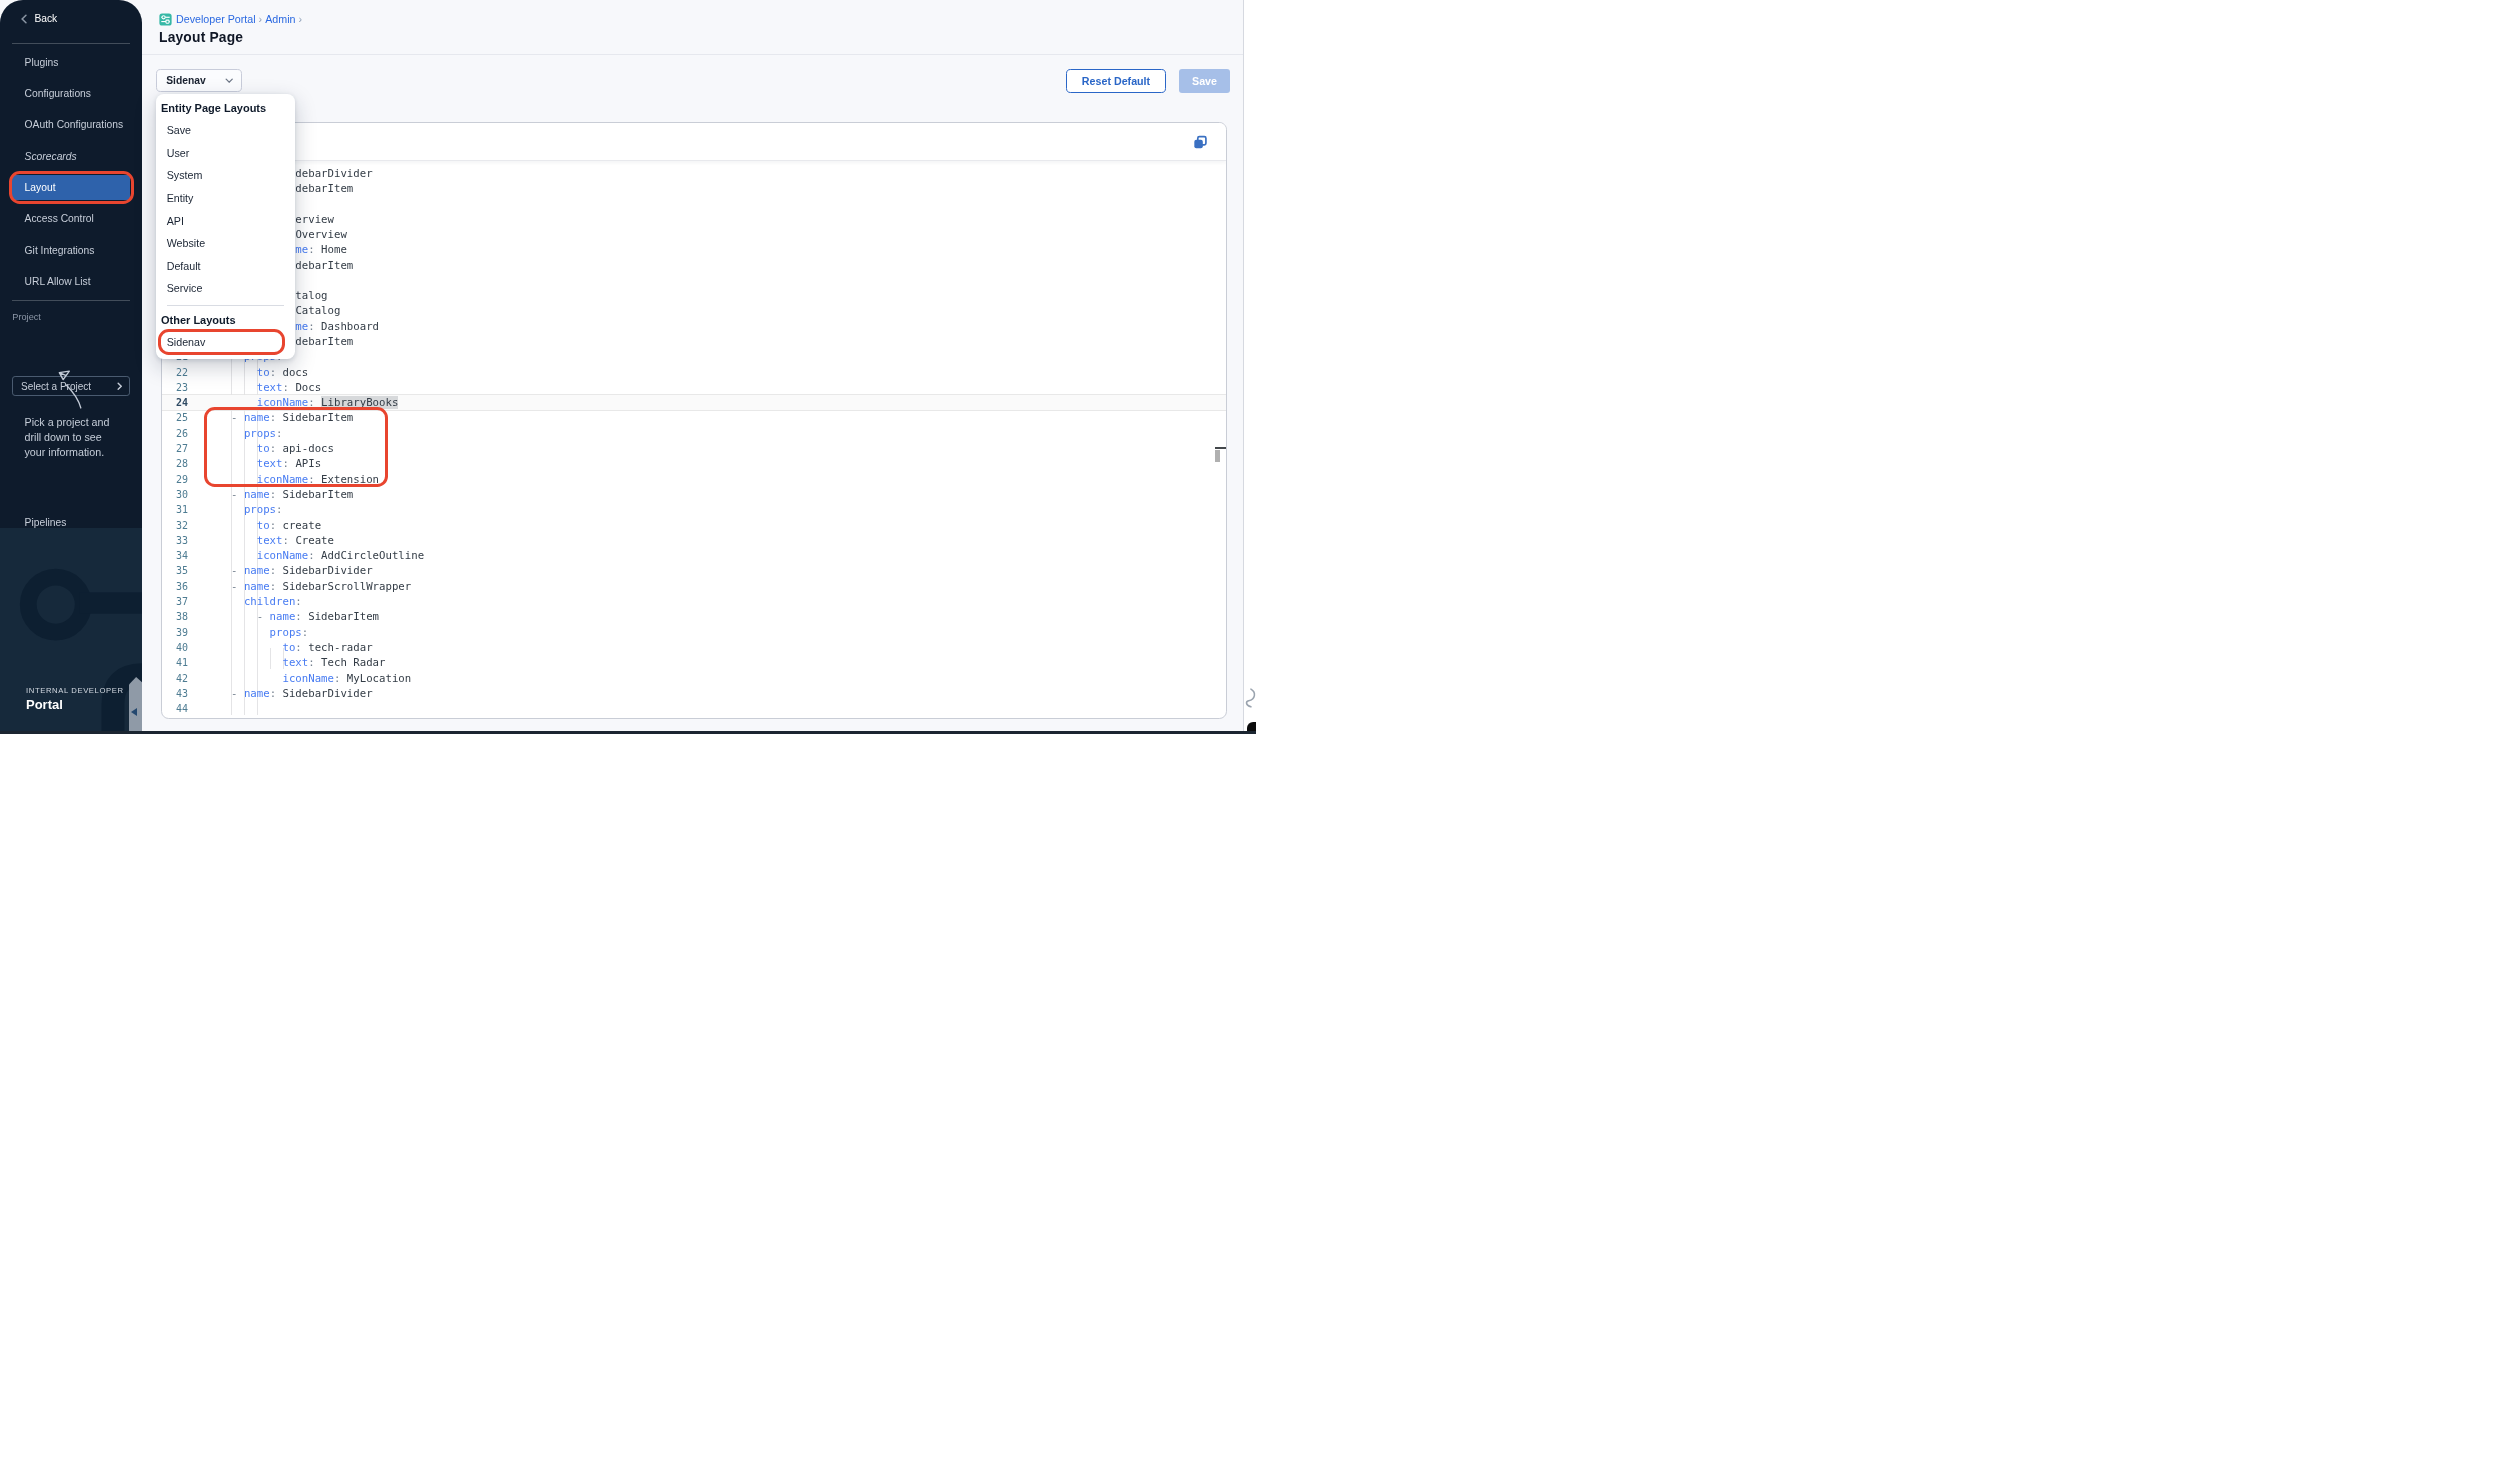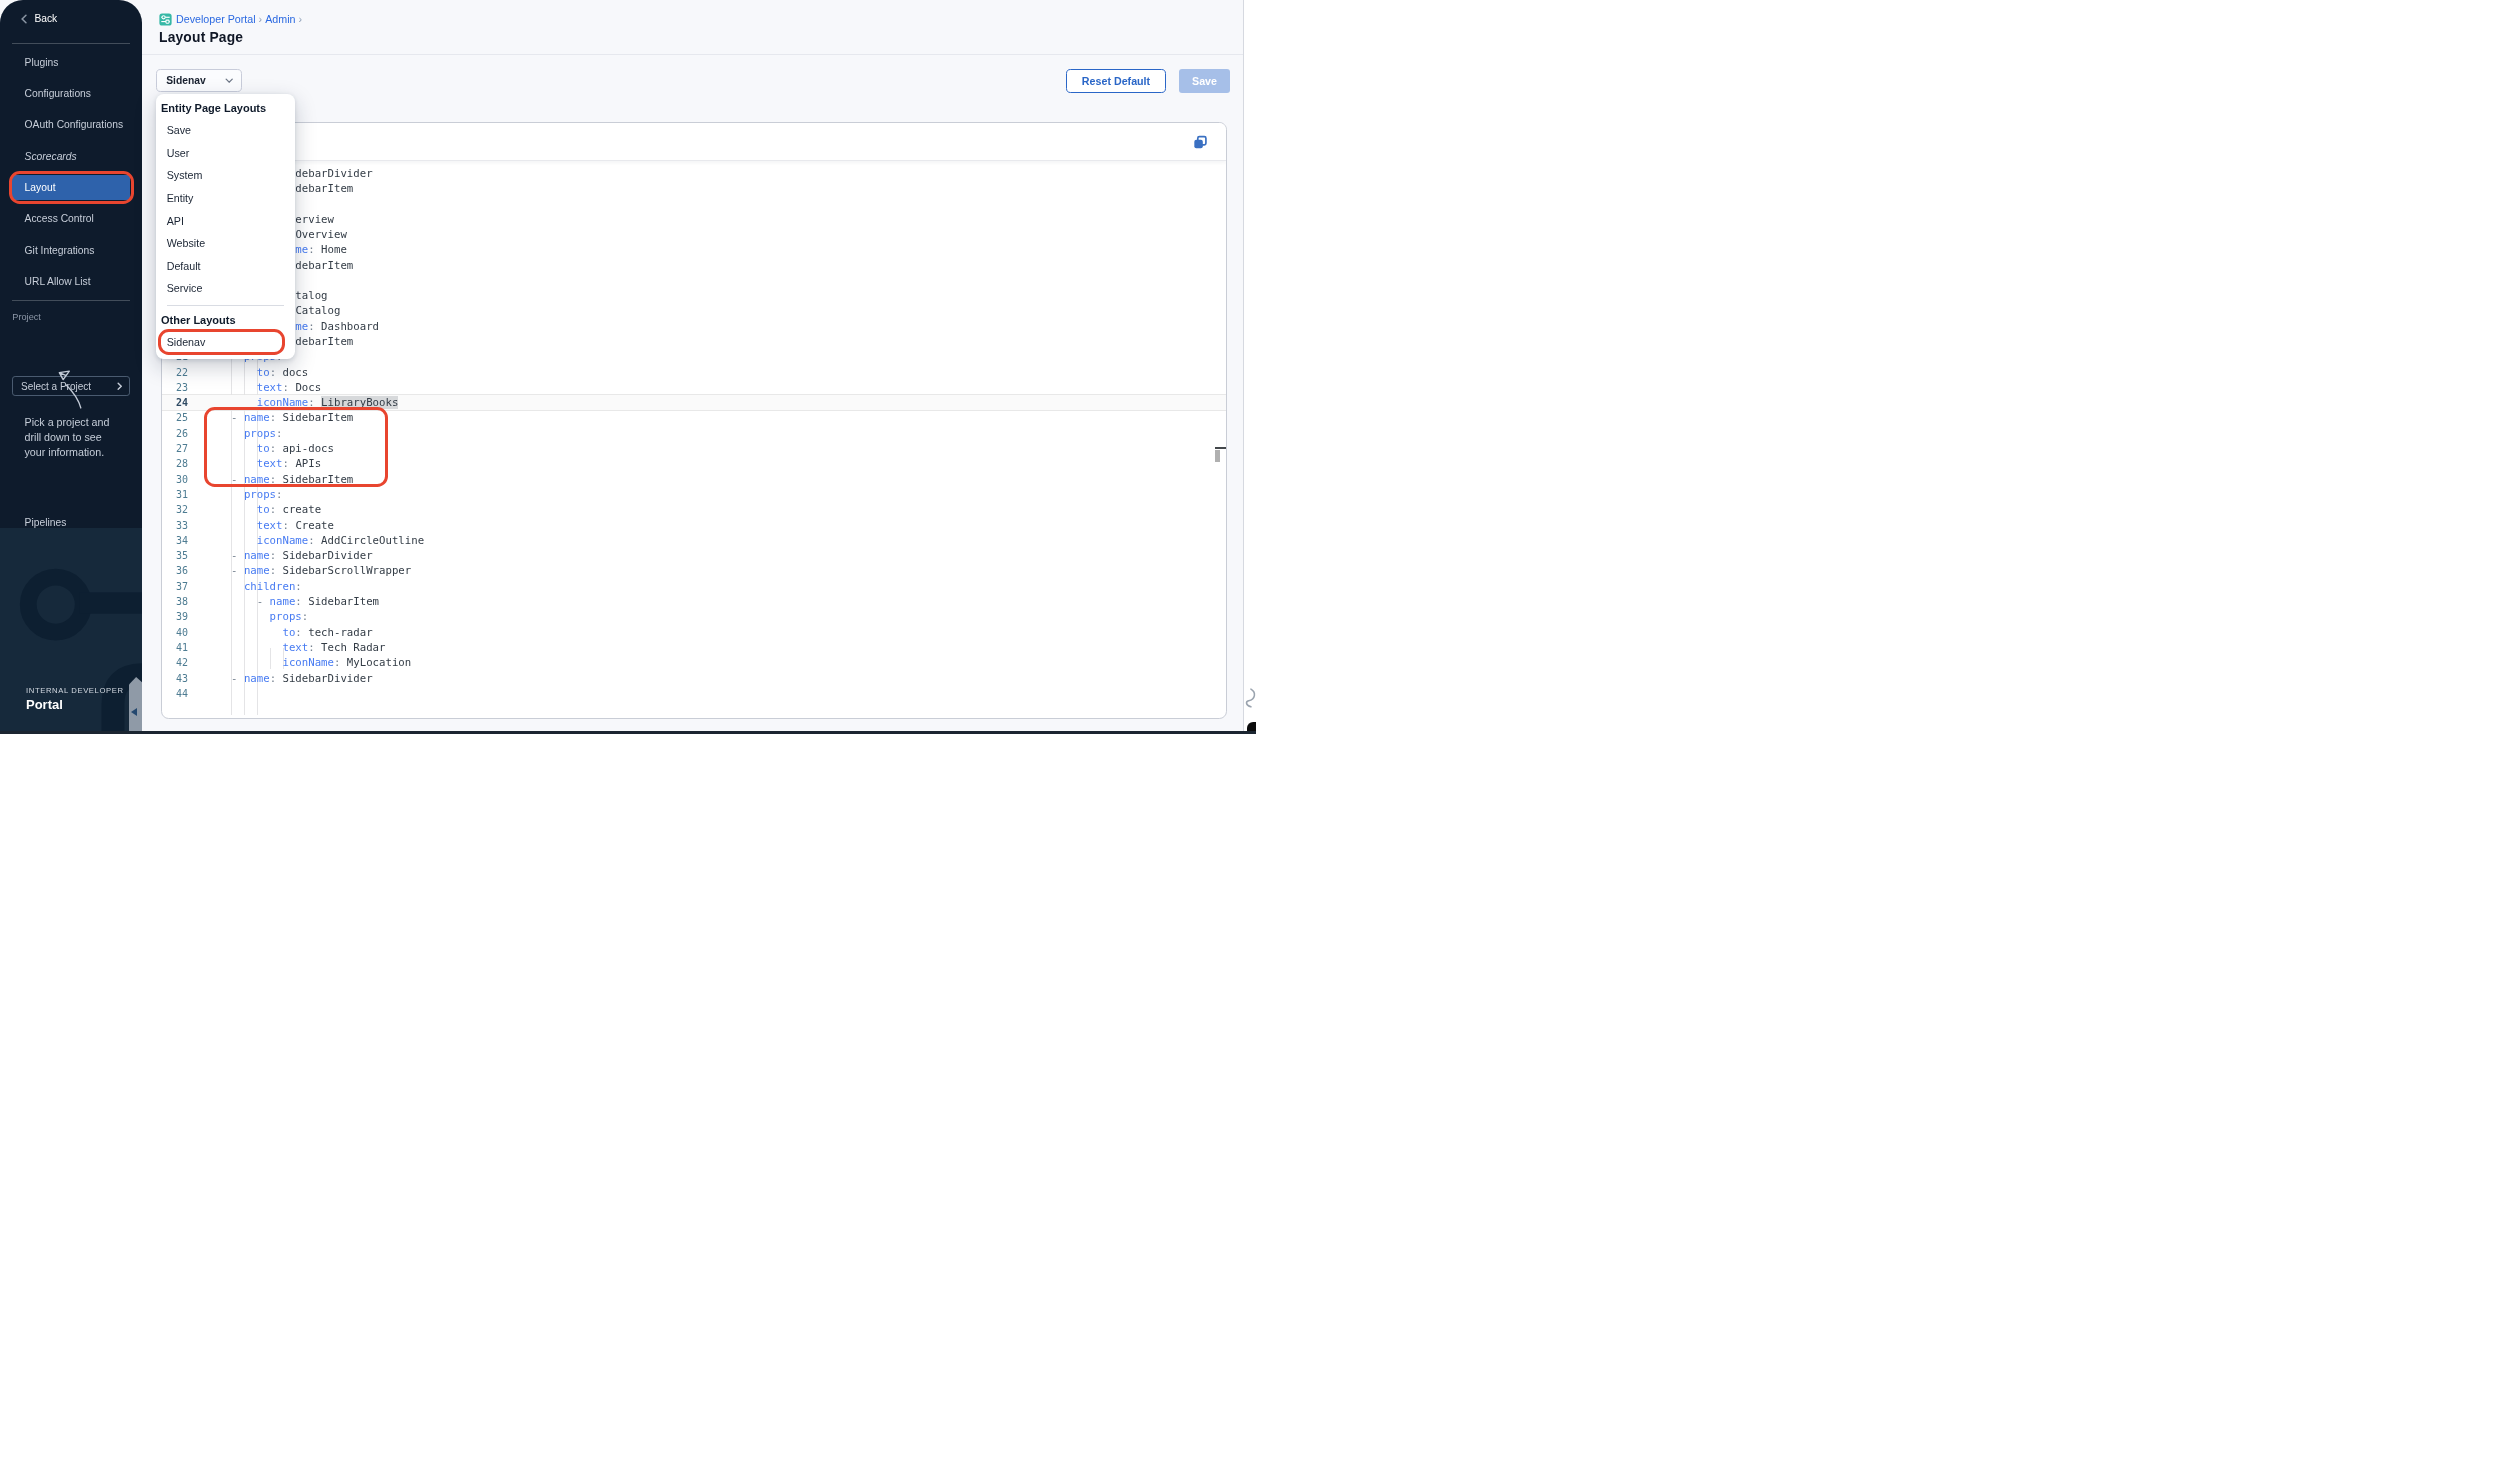--- a/index.html
+++ b/index.html
@@ -249,20 +249,24 @@
           </div>
           <div class="code-row">
             <span class="ln">27</span>
             <span class="ct"><span class="tok-d">    </span><span class="tok-k">to</span><span class="tok-d">:</span><span class="tok-d"> </span><span class="tok-v">api-docs</span></span>
           </div>
           <div class="code-row">
             <span class="ln">28</span>
             <span class="ct"><span class="tok-d">    </span><span class="tok-k">text</span><span class="tok-d">:</span><span class="tok-d"> </span><span class="tok-v">APIs</span></span>
           </div>
           <div class="code-row">
+            <span class="ln">29</span>
+            <span class="ct"><span class="tok-d">    </span><span class="tok-k">iconName</span><span class="tok-d">:</span><span class="tok-d"> </span><span class="tok-v">Extension</span></span>
+          </div>
+          <div class="code-row">
             <span class="ln">30</span>
             <span class="ct"><span class="tok-d">- </span><span class="tok-k">name</span><span class="tok-d">:</span><span class="tok-d"> </span><span class="tok-v">SidebarItem</span></span>
           </div>
           <div class="code-row">
             <span class="ln">31</span>
             <span class="ct"><span class="tok-d">  </span><span class="tok-k">props</span><span class="tok-d">:</span></span>
           </div>
           <div class="code-row">
             <span class="ln">32</span>
             <span class="ct"><span class="tok-d">    </span><span class="tok-k">to</span><span class="tok-d">:</span><span class="tok-d"> </span><span class="tok-v">create</span></span>

